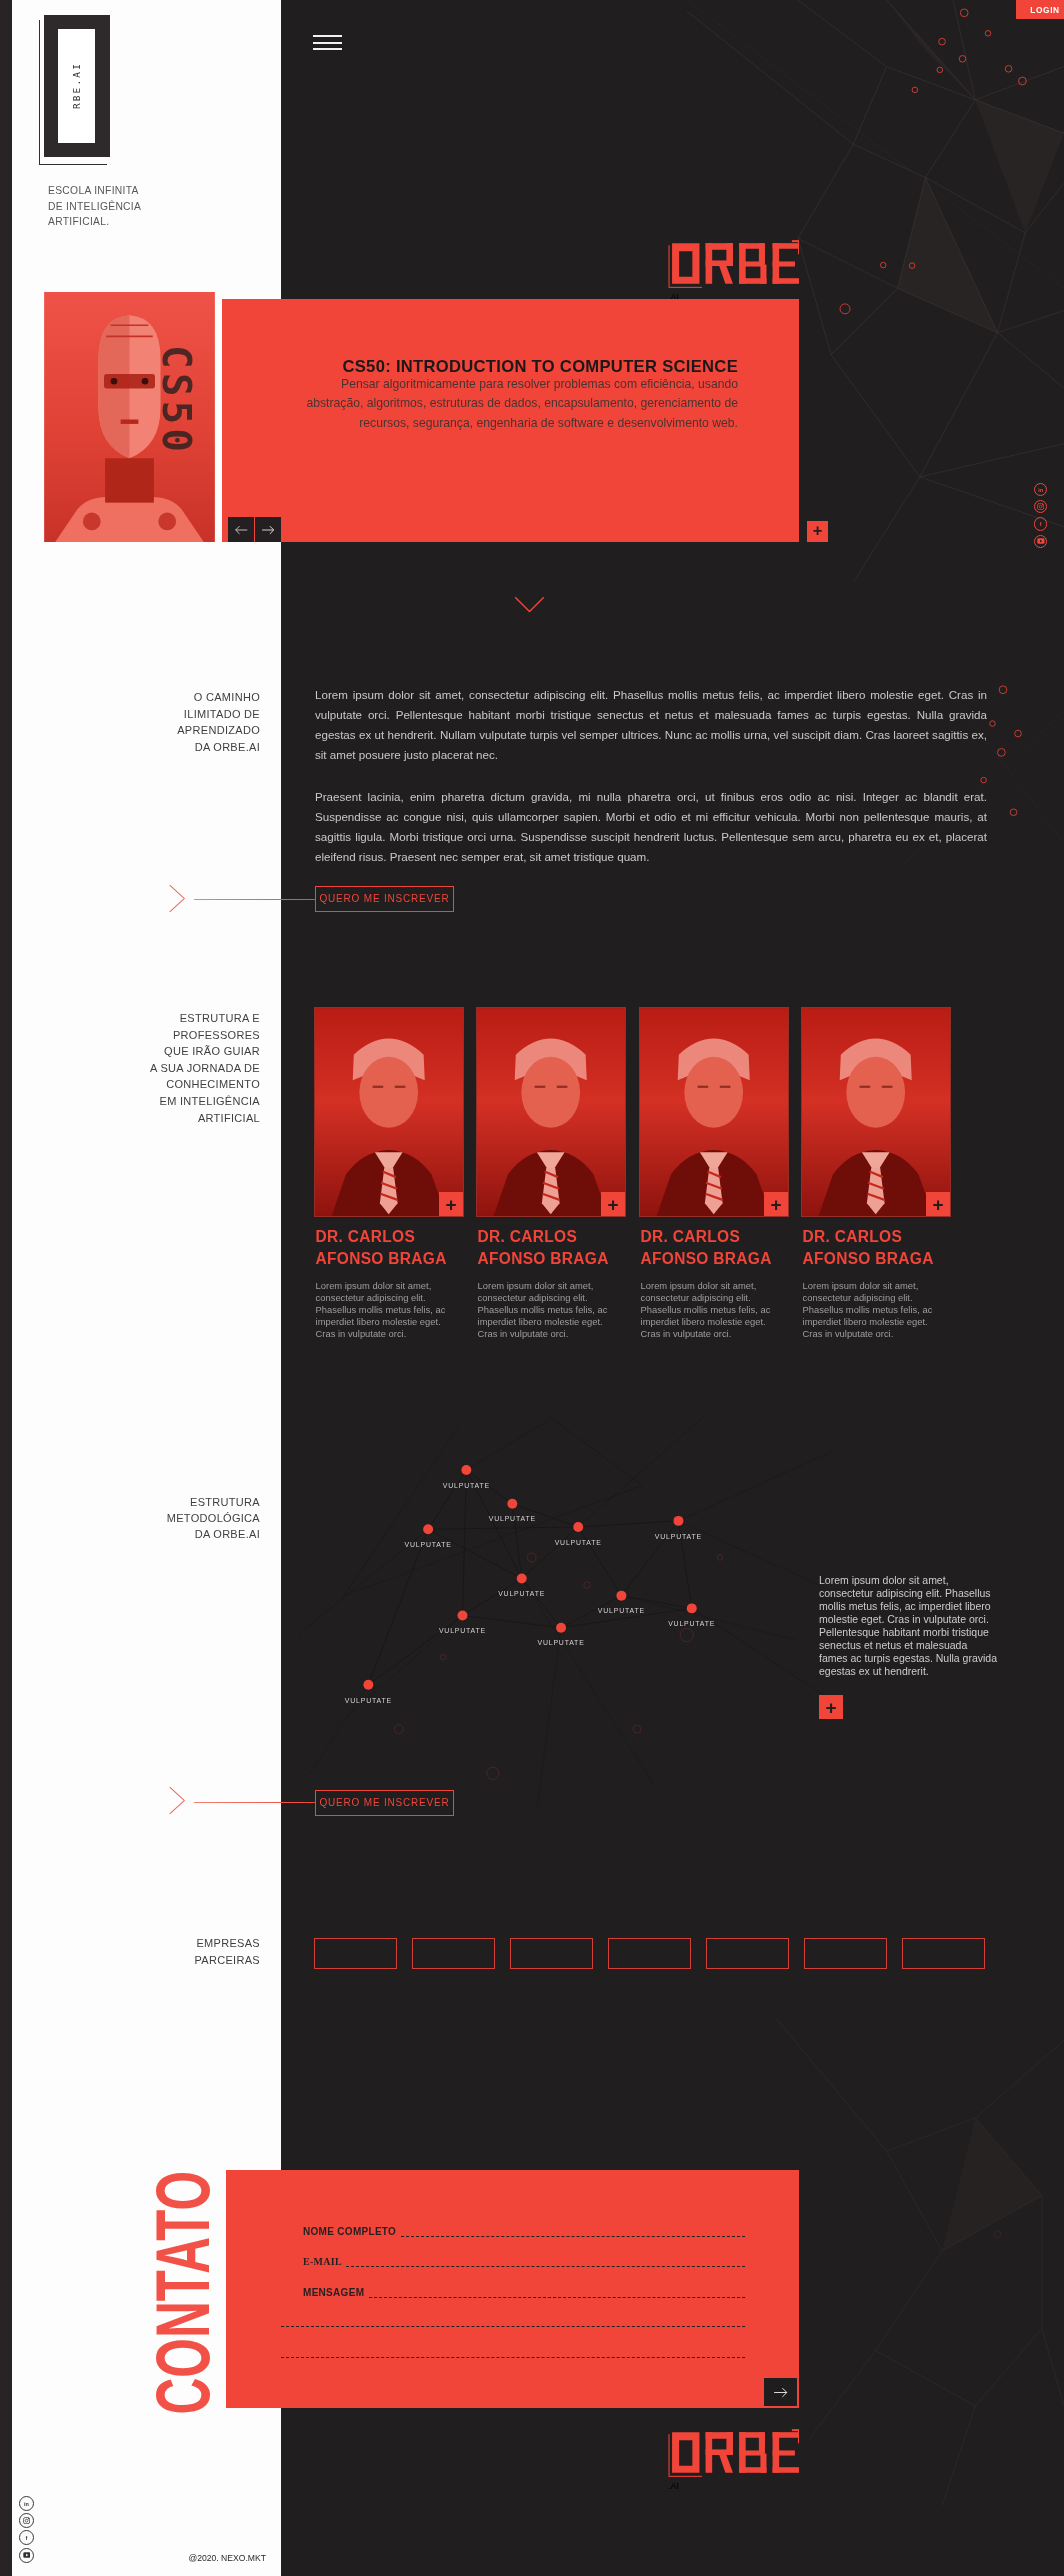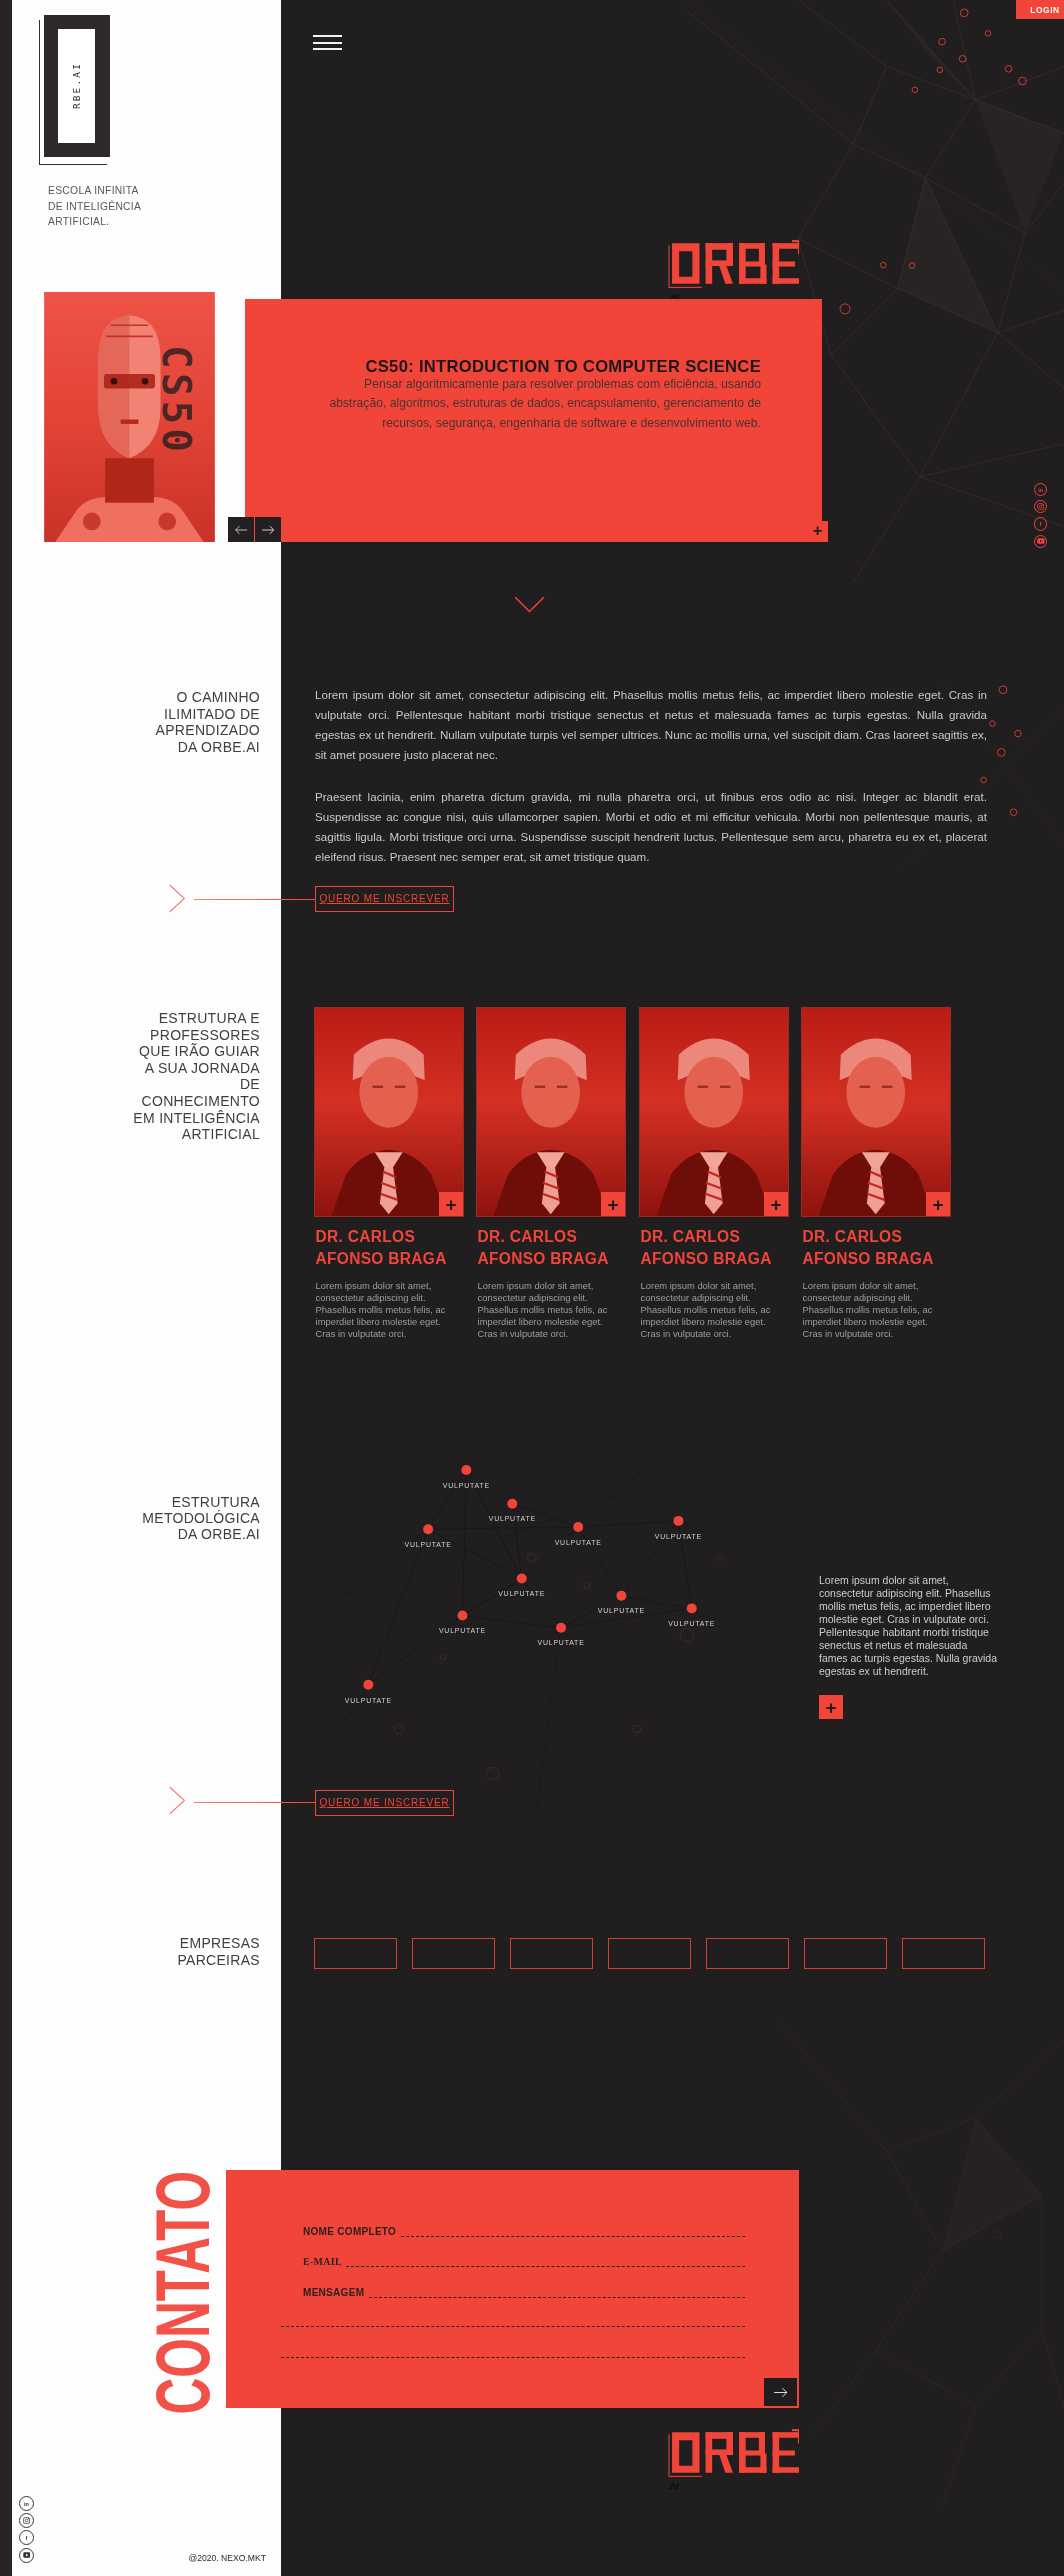--- a/index.html
+++ b/index.html
@@ -38,51 +38,51 @@
     font-size:9.4px;letter-spacing:2.2px;color:#2e2a2b;font-family:"DejaVu Sans Mono","Liberation Mono",monospace;}
   #tagline{left:48px;top:183px;width:150px;font-size:10.3px;line-height:15.5px;color:#585858;letter-spacing:0.3px;}
   
   #hamburger{left:313px;top:35px;width:29px;cursor:pointer;}
   #hamburger .bar{height:2.2px;background:#f2f2f2;margin-bottom:4.4px;}
   #login-btn{left:1016px;top:0;width:58px;height:19.4px;background:var(--red);
     color:#fff;font-size:8.3px;font-weight:bold;letter-spacing:0.6px;
     display:flex;align-items:center;justify-content:center;cursor:pointer;border:none;}
   
   .wordmark{width:132px;height:55px;}
-  #hero-card{left:222px;top:299px;width:577px;height:243px;background:var(--red);margin-left:23px;}
+  #hero-card{left:222px;top:299px;width:577px;height:243px;background:var(--red);}
   #hero-title{position:absolute;right:61px;top:58px;font-size:16.6px;font-weight:bold;
     color:#1c1819;letter-spacing:0.3px;white-space:nowrap;}
   #hero-desc{position:absolute;right:61px;top:76px;width:438px;text-align:right;
     font-size:12.2px;line-height:19.4px;color:#4a3331;}
   #carousel{left:228px;top:517px;display:flex;gap:1.7px;}
   .car-btn{width:25.5px;height:25px;background:#242021;display:flex;align-items:center;justify-content:center;cursor:pointer;}
   #hero-plus{left:807px;top:521px;}
   .plus-btn{width:21px;height:21px;background:var(--red);color:#231d1e;
     display:flex;align-items:center;justify-content:center;
     font-size:16.6px;font-weight:bold;line-height:1;cursor:pointer;}
   .plus-btn.sm{width:24px;height:24px;font-size:19px;}
   #robot-thumb{left:44px;top:292px;width:171px;height:250px;}
   #down-chevron{left:514px;top:594px;cursor:pointer;}
   
   #social-right{left:1034px;top:483px;display:flex;flex-direction:column;gap:3.9px;}
   .sicon{width:13.3px;height:13.3px;border-radius:50%;border:0.8px solid var(--red);
     color:var(--red);display:flex;align-items:center;justify-content:center;cursor:pointer;}
   .sicon.darkic{border-color:#3a3637;color:#353132;width:15px;height:15px;}
   .sicon span{font-size:5.5px;font-weight:bold;font-family:"Liberation Sans",sans-serif;}
   
-  .rail-label{width:127px;text-align:right;font-size:14px;line-height:16.6px;
+  .rail-label{width:127px;text-align:right;font-size:11px;line-height:16.6px;
     color:var(--gray-label);letter-spacing:0.3px;}
   
   .body-copy{color:var(--gray-body);font-size:11.6px;line-height:20px;text-align:justify;}
   
   .cta-line{height:1.1px;background:linear-gradient(90deg,#f08276,var(--red));}
   .cta-btn{width:139px;height:25.5px;border:1.1px solid var(--red);color:var(--red);
     background:transparent;font-size:10px;letter-spacing:0.8px;
     display:flex;align-items:center;justify-content:center;cursor:pointer;
-    font-family:"Liberation Sans",sans-serif;text-decoration:underline;}
+    font-family:"Liberation Sans",sans-serif;}
   
   .mentor-card{width:148px;height:344px;}
   .portrait{width:148px;height:208px;outline:0.6px solid rgba(201,52,43,.7);}
   .mentor-plus{position:absolute;left:124px;top:184px;}
   .mentor-name{position:absolute;left:0.6px;top:217px;font-size:15.5px;font-weight:bold;
     color:var(--red);line-height:20px;letter-spacing:0.3px;transform:scaleY(1.12);transform-origin:top left;}
   .mentor-bio{position:absolute;left:0.6px;top:272px;width:139px;
     font-size:9.4px;line-height:12px;color:var(--gray-dim);}
   
   .node-label{font-size:12.5px;fill:#d6d6d6;letter-spacing:1.5px;font-family:"Liberation Sans",sans-serif;}

